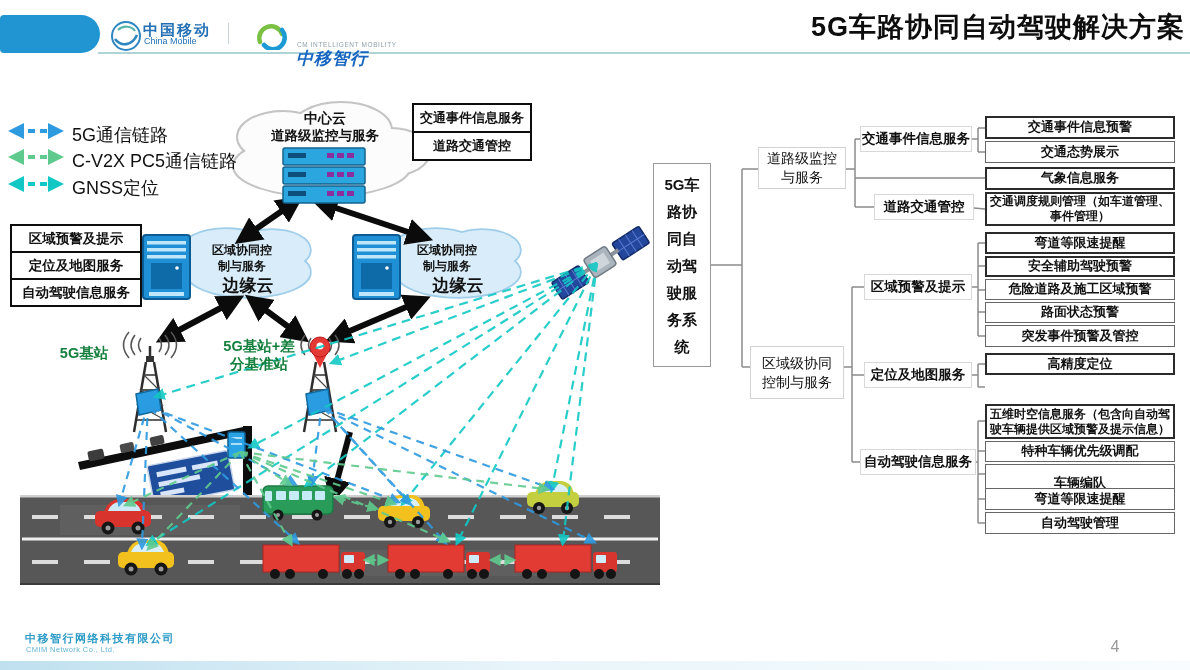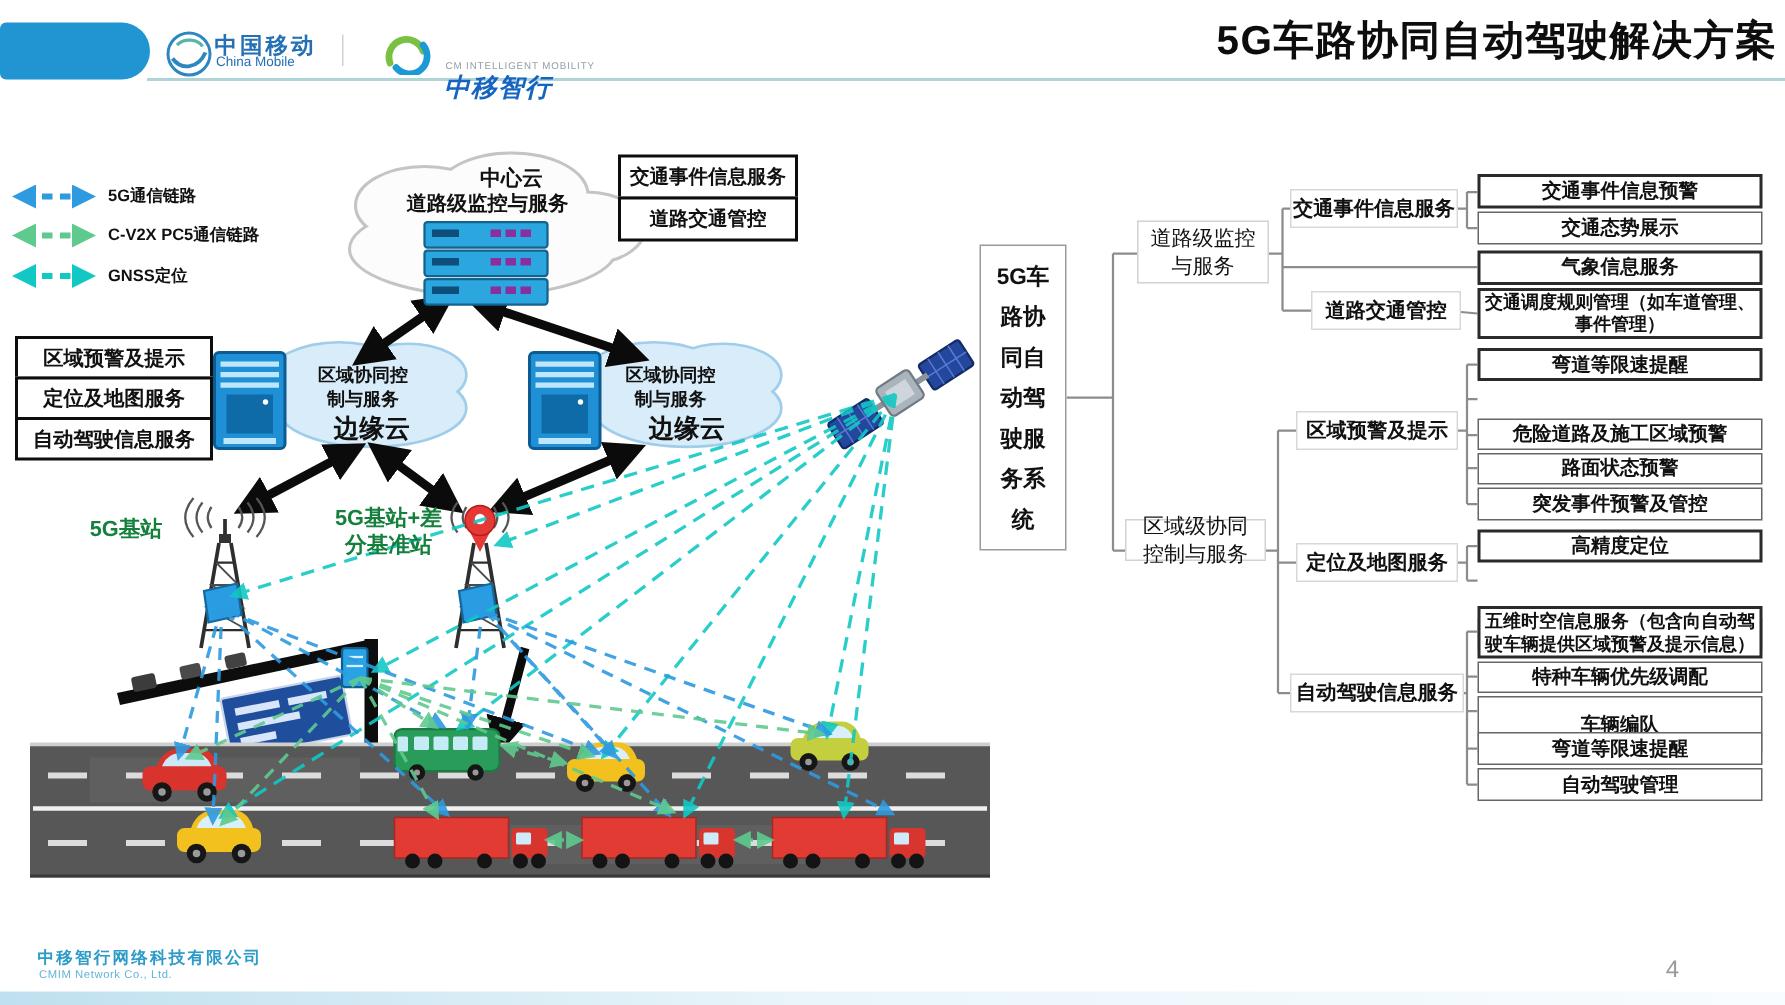--- a/index.html
+++ b/index.html
@@ -16,24 +16,24 @@
   .hdr-shape{left:0;top:15px;width:100px;height:38px;background:#2095d2;border-radius:4px 19px 19px 4px;}
   .hdr-line{left:98px;top:52px;width:1092px;height:2px;background:#aed4d8;}
   .cm-name{left:143px;top:21px;font-size:15px;font-weight:bold;color:#2470b5;letter-spacing:2px;}
   .cm-sub{left:144px;top:36px;font-size:9px;color:#2470b5;}
   .hdr-sep{left:228px;top:23px;width:1px;height:21px;background:#c9d4da;}
   .cmim-name{left:296px;top:23px;font-size:17px;font-weight:bold;font-style:italic;color:#1565c0;letter-spacing:1px;margin-top:24px;}
   .cmim-sub{left:297px;top:41px;font-size:6.5px;color:#90a0ab;letter-spacing:.6px;}
   .title{right:5px;top:9px;font-size:27px;font-weight:bold;color:#0d0d0d;letter-spacing:1px;}
 
   
-  .lg-label{font-size:11px;font-weight:bold;color:#111;}
+  .lg-label{font-size:18px;font-weight:normal;color:#111;}
 
   
-  .cloud-t1{left:274px;top:110px;width:134px;font-size:14px;font-weight:bold;color:#111;text-align:center;}
+  .cloud-t1{left:258px;top:110px;width:134px;font-size:14px;font-weight:bold;color:#111;text-align:center;}
   .cloud-t2{left:244px;top:127px;width:162px;font-size:13.5px;font-weight:bold;color:#111;text-align:center;}
   .svcbox{left:412px;width:120px;height:30px;border:2px solid #0d0d0d;background:#fff;font-size:13px;font-weight:bold;color:#111;}
   .leftbox{left:10px;width:132px;height:29px;border:2px solid #0d0d0d;background:#fff;font-size:13.5px;font-weight:bold;color:#111;}
   .edge-svc{width:70px;font-size:12px;font-weight:bold;color:#111;text-align:center;line-height:1.3;}
   .edge-name{width:80px;font-size:17px;font-weight:bold;color:#111;text-align:center;}
   .bs-label{font-size:14.5px;font-weight:bold;color:#15803d;text-align:center;line-height:1.25;}
 
   
   .tree-root{left:653px;top:163px;width:58px;height:204px;border:1.5px solid #9a9a9a;background:#fff;
              font-size:15px;font-weight:bold;color:#111;line-height:1.8;}
@@ -441,34 +441,35 @@
   <div class="txt tree-root ctr preline">5G车
 路协
 同自
 动驾
 驶服
 务系
 统</div>
 
   <div class="txt tree-grp ctr preline" style="left:758px;top:147px;width:88px;height:42px;">道路级监控
 与服务</div>
-  <div class="txt tree-grp ctr preline" style="left:750px;top:346px;width:94px;height:28px;">区域级协同
+  <div class="txt tree-grp ctr preline" style="left:750px;top:346px;width:94px;height:53px;">区域级协同
 控制与服务</div>
 
   <div class="txt tree-br ctr" style="left:860px;top:126px;width:112px;height:26px;">交通事件信息服务</div>
   <div class="txt tree-br ctr" style="left:874px;top:194px;width:100px;height:26px;">道路交通管控</div>
   <div class="txt tree-br ctr" style="left:864px;top:274px;width:108px;height:26px;">区域预警及提示</div>
   <div class="txt tree-br ctr" style="left:864px;top:362px;width:108px;height:26px;">定位及地图服务</div>
   <div class="txt tree-br ctr" style="left:860px;top:449px;width:116px;height:26px;">自动驾驶信息服务</div>
 
   <div class="txt leaf ctr thick" style="top:116px;height:23px;">交通事件信息预警</div>
   <div class="txt leaf ctr" style="top:141px;height:22px;">交通态势展示</div>
   <div class="txt leaf ctr thick" style="top:167px;height:23px;">气象信息服务</div>
   <div class="txt leaf ctr thick tall" style="top:192px;height:34px;">交通调度规则管理（如车道管理、事件管理）</div>
   <div class="txt leaf ctr thick" style="top:232px;height:22px;">弯道等限速提醒</div>
+  <div class="txt leaf ctr thick" style="top:256px;height:21px;">安全辅助驾驶预警</div>
   <div class="txt leaf ctr" style="top:279px;height:21px;">危险道路及施工区域预警</div>
   <div class="txt leaf ctr" style="top:302px;height:21px;">路面状态预警</div>
   <div class="txt leaf ctr" style="top:325px;height:22px;">突发事件预警及管控</div>
   <div class="txt leaf ctr thick" style="top:353px;height:22px;">高精度定位</div>
   <div class="txt leaf ctr" style="top:377px;height:21px;margin-top:35px;">高精度地图服务</div>
   <div class="txt leaf ctr thick tall" style="top:404px;height:35px;">五维时空信息服务（包含向自动驾驶车辆提供区域预警及提示信息）</div>
   <div class="txt leaf ctr" style="top:441px;height:21px;">特种车辆优先级调配</div>
   <div class="txt leaf ctr" style="top:464px;height:38px;">车辆编队</div>
   <div class="txt leaf ctr" style="top:488px;height:22px;">弯道等限速提醒</div>
   <div class="txt leaf ctr" style="top:512px;height:22px;">自动驾驶管理</div>

